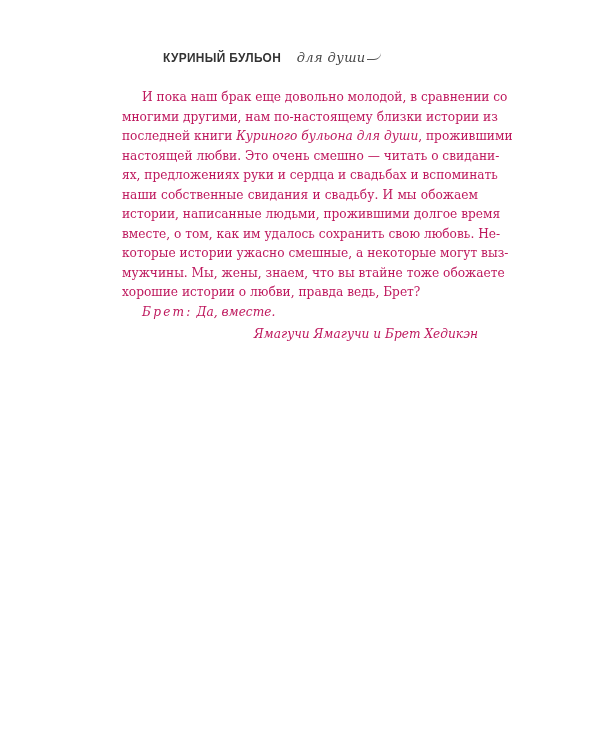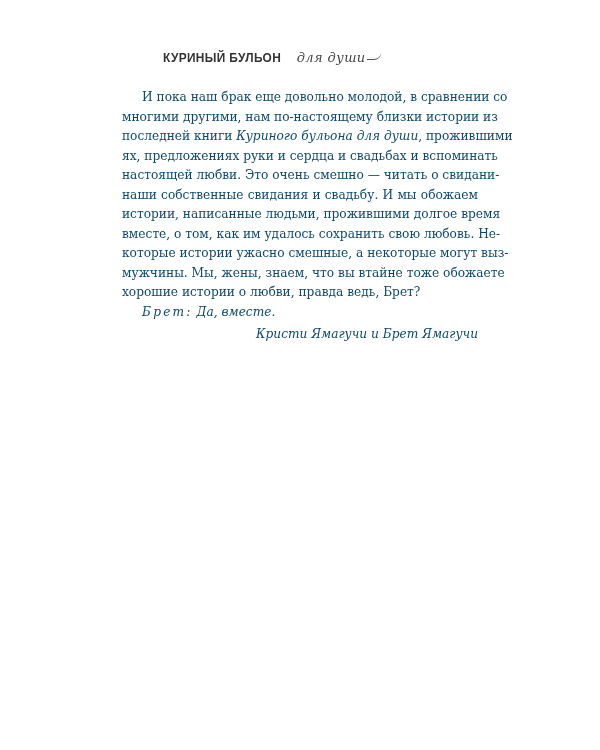--- a/index.html
+++ b/index.html
@@ -17,21 +17,21 @@
     font-family: "DejaVu Serif", serif; font-style: italic; font-size: 13px; color: #444;
     margin-left: 3px;
   }
   .running-head .swash {
     display: inline-block; width: 14px; height: 6px; border-bottom: 1.2px solid #555;
     border-radius: 0 0 8px 0; vertical-align: 2px; margin-left: 1px;
   }
   .body-text {
     position: absolute; top: 88px; left: 122px; width: 356px;
     font-family: "DejaVu Serif", serif; font-size: 12.2px; line-height: 19.55px;
-    color: #0c4a6e;
+    color: #be185d;
   }
   .line {
     display: block; white-space: nowrap; text-align: justify; text-align-last: justify;
     height: 19.55px; overflow: visible;
   }
   .line.indent { padding-left: 20px; }
   .line.last { text-align-last: left; }
   .it { font-style: italic; margin-top: 37px; }
   .speaker { font-style: italic; letter-spacing: 2.2px; }
   .speaker-line { padding-left: 20px; white-space: nowrap; height: 19.55px; }
@@ -44,26 +44,26 @@
 
 <div class="running-head">
   <span class="caps">КУРИНЫЙ БУЛЬОН</span>
   <span class="script">для души</span><span class="swash"></span>
 </div>
 
 <div class="body-text">
   <span class="line indent">И пока наш брак еще довольно молодой, в сравнении со</span>
   <span class="line">многими другими, нам по-настоящему близки истории из</span>
   <span class="line"><span>последней книги </span><span class="it">Куриного бульона для души</span><span>, прожившими</span></span>
+  <span class="line">настоящей любви. Это очень смешно — читать о свидани-</span>
   <span class="line">ях, предложениях руки и сердца и свадьбах и вспоминать</span>
-  <span class="line">настоящей любви. Это очень смешно — читать о свидани-</span>
   <span class="line">наши собственные свидания и свадьбу. И мы обожаем</span>
   <span class="line">истории, написанные людьми, прожившими долгое время</span>
   <span class="line">вместе, о том, как им удалось сохранить свою любовь. Не-</span>
   <span class="line">которые истории ужасно смешные, а некоторые могут выз-</span>
   <span class="line">мужчины. Мы, жены, знаем, что вы втайне тоже обожаете</span>
   <span class="line last">хорошие истории о любви, правда ведь, Брет?</span>
   <div class="speaker-line">
     <span class="speaker">Брет:</span>
     <span class="it">Да, вместе.</span>
   </div>
-  <span class="signature">Кристи Ямагучи и Брет Ямагучи</span>
+  <span class="signature">Ямагучи Ямагучи и Брет Хедикэн</span>
 </div>
 
 </body></html>

